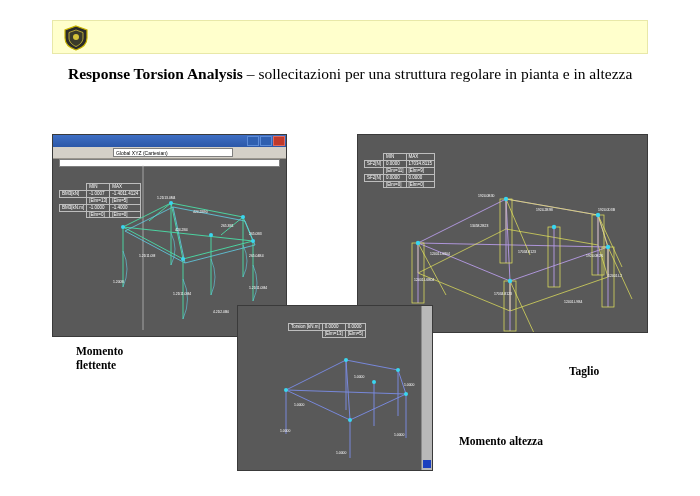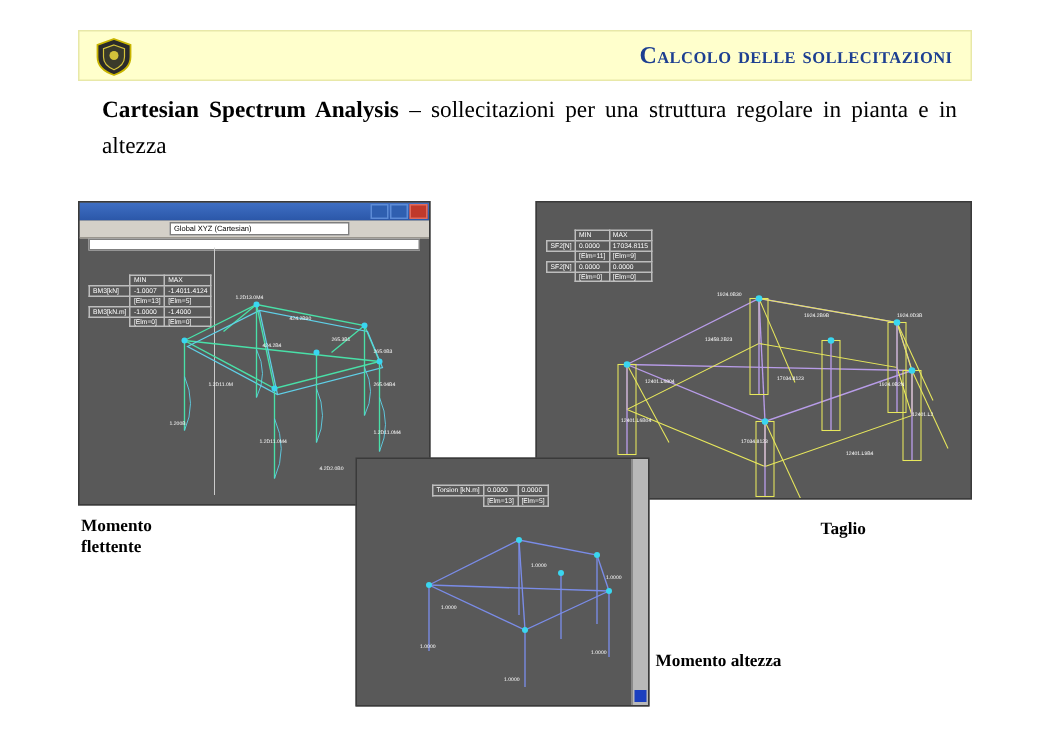--- a/index.html
+++ b/index.html
@@ -148,20 +148,21 @@
   }
 
   .panel-caption {
     position: absolute;
     font-family: "Liberation Serif", serif;
     font-size: 11.5px;
     font-weight: bold;
     color: #000000;
     line-height: 1.25;
     white-space: pre-line;
+    margin-left: 22px;
   }
 
   
   #panel-shear {
     left: 357px;
     top: 134px;
     width: 291px;
     height: 199px;
     border: 1px solid #3a3a3a;
   }
@@ -201,25 +202,24 @@
 <body>
 
 <div class="header-banner">
   <span class="logo-shield">
     <svg width="26" height="26" viewBox="0 0 26 26">
       <path d="M13 1 L24 5 L24 13 C24 19 19 23 13 25 C7 23 2 19 2 13 L2 5 Z" fill="#2a2a2a" stroke="#c8b400" stroke-width="1.2"></path>
       <path d="M13 5 L20 7.5 L20 13 C20 17 16.5 20 13 21.5 C9.5 20 6 17 6 13 L6 7.5 Z" fill="#3a3a2a" stroke="#d4c23a" stroke-width="0.8"></path>
       <circle cx="13" cy="12" r="3" fill="#d4c23a"></circle>
     </svg>
   </span>
-  <div class="header-title">Calcolo delle sollecitazioni</div>
 </div>
 
 <div class="subtitle">
-  <span class="bold">Cartesian Spectrum Analysis</span><span> – sollecitazioni per una struttura regolare in pianta e in altezza</span>
+  <span class="bold">Response Torsion Analysis</span><span> – sollecitazioni per una struttura regolare in pianta e in altezza</span>
 </div>
 
 <div class="panel" id="panel-moment">
   <div class="win-titlebar">
     <span class="win-btn"></span>
     <span class="win-btn"></span>
     <span class="win-btn close"></span>
   </div>
   <div class="win-toolbar">
     <div class="win-combo">Global XYZ (Cartesian)</div>
@@ -400,21 +400,21 @@
     <text class="node-label" x="112" y="92">13458.2B23</text>
     <text class="node-label" x="72" y="120">12401.L6804</text>
     <text class="node-label" x="160" y="118">17034.8123</text>
     <text class="node-label" x="56" y="146">12401.L6B04</text>
     <text class="node-label" x="136" y="160">17034.8123</text>
     <text class="node-label" x="228" y="122">1924.0B2N</text>
     <text class="node-label" x="250" y="142">12401.L2</text>
     <text class="node-label" x="206" y="168">12401.L9B4</text>
   </svg>
 </div>
-<div class="panel-caption" style="left:547px; top:346px;">Taglio</div>
+<div class="panel-caption" style="left:547px; top:364px;">Taglio</div>
 
 <div class="panel" id="panel-torsion">
   <div class="legend-box" style="left:50px; top:5px;">
     <table class="legend-table">
       <tbody><tr>
         <td>Torsion [kN.m]</td>
         <td>0.0000</td>
         <td>0.0000</td>
       </tr>
       <tr>

